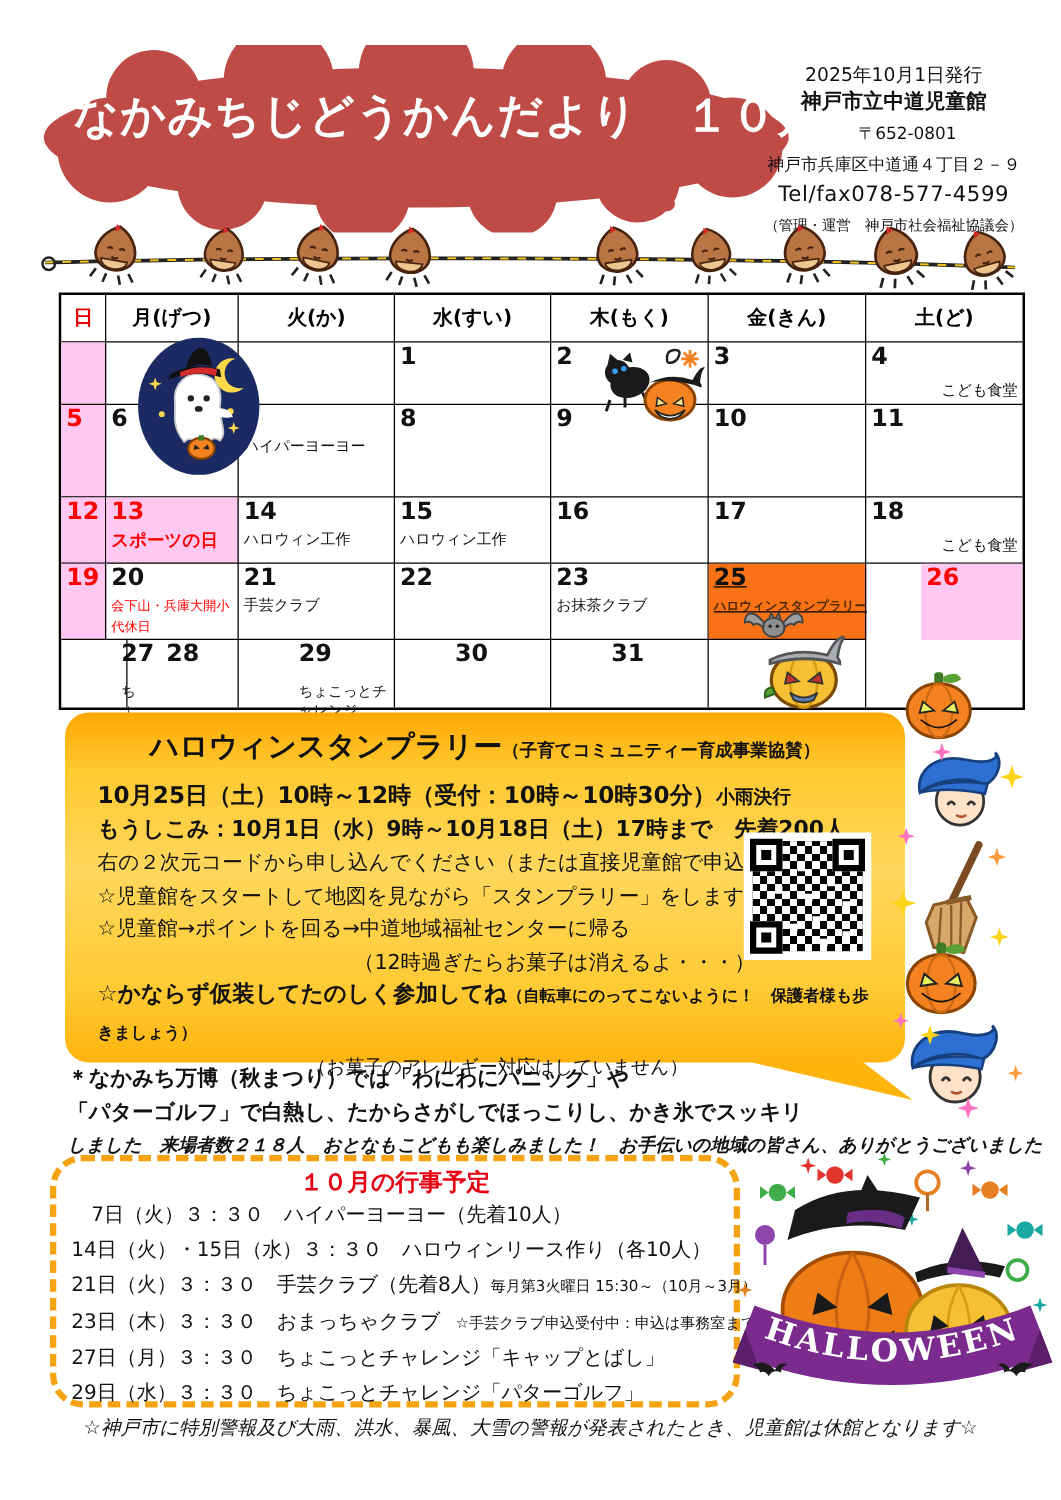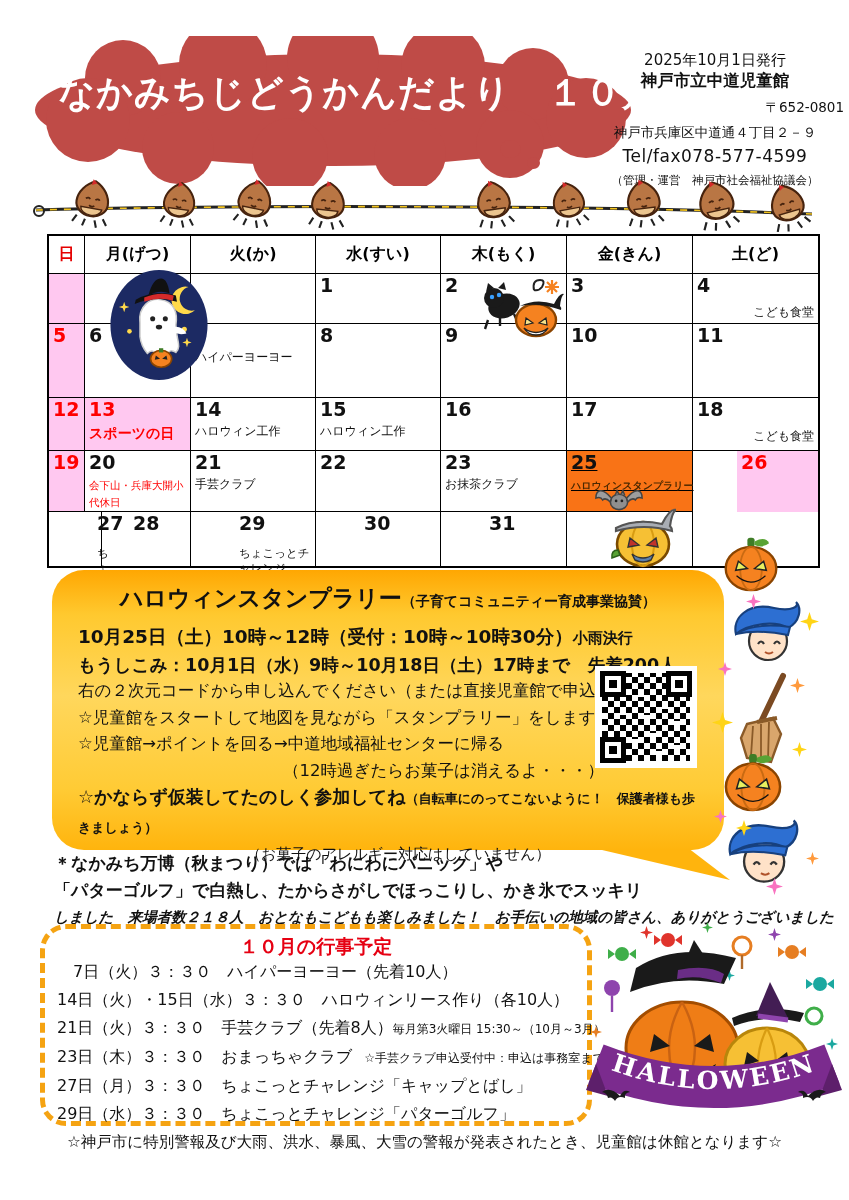--- a/index.html
+++ b/index.html
@@ -10,21 +10,21 @@
   .cloud-svg { position:absolute; left:28px; top:36px; }
   .cloud-title { position:absolute; left:50px; top:68px; width:570px; text-align:center;
     font-size:37px; font-weight:bold; color:#fff; letter-spacing:1px; white-space:nowrap;
     transform:scaleX(.97); }
   .dot1 { position:absolute; left:500px; top:140px; width:21px; height:18px; border-radius:50%; background:#bf4b47; }
   .dot2 { position:absolute; left:527px; top:157px; width:13px; height:12px; border-radius:50%; background:#bf4b47; }
 
   .pub { position:absolute; left:586px; top:52px; width:258px; text-align:center; color:#111; line-height:1.15; }
   .pub .l1 { font-size:15px; }
   .pub .l2 { font-size:16.5px; font-weight:bold; margin-top:3px; }
-  .pub .l3 { font-size:13.5px; margin-top:9px; text-align:right; padding-left:22px;}
+  .pub .l3 { font-size:13.5px; margin-top:9px; text-align:center; padding-left:22px;}
   .pub .l4 { font-size:13.5px; margin-top:9px; }
   .pub .l5 { font-size:17px; margin-top:7px; letter-spacing:.5px;}
   .pub .l6 { font-size:11.5px; margin-top:7px; }
 
   
   .kuri-strip { position:absolute; left:30px; top:174px; }
 
   
   .cal { position:absolute; left:47px; top:234px; width:773px; border:2px solid #000;
     display:grid; grid-template-columns:36px 106px 125px 125px 126px 126px 125px;
@@ -43,21 +43,21 @@
   .n.nr { text-align:right; margin-top:9px; }
   .n.sports { color:#f00; font-size:14px; font-weight:bold; margin-top:4px; }
   .n.school { color:#f00; font-size:10.5px; margin-top:4px; line-height:1.6; }
   .n.rally { font-size:10px; font-weight:bold; color:#4a2800; margin-top:6px; white-space:nowrap; }
   .n.club { margin-top:4px; }
   .n.chal { font-size:11.5px; margin-top:12px; }
 
   .deco { position:absolute; }
 
   
-  .bubble { position:absolute; left:52px; top:570px; width:672px; height:280px; border-radius:32px;
+  .bubble { position:absolute; left:52px; top:570px; width:672px; height:280px; border-radius:19px;
     background:linear-gradient(180deg,#ffa702 0%,#ffc92f 16%,#ffd75c 45%,#ffcb35 78%,#ffb40d 100%);
     padding:13px 26px 0 26px; color:#111; z-index:2; }
   .bubble .t { text-align:center; font-size:23px; font-weight:bold; line-height:30px; }
   .bubble .t .sub { font-size:14px; }
   .bl { line-height:26.5px; }
   .b-dt { font-size:18.5px; font-weight:bold; margin-top:8px; }
   .b-dt .small { font-size:15px; }
   .b-apply { font-size:17.5px; font-weight:bold; }
   .b-qr { font-size:16.5px; }
   .b-plain { font-size:16.5px; }
@@ -93,21 +93,21 @@
   .sched { position:absolute; left:40px; top:924px; width:552px; height:202px;
     border:5px dashed #f5a312; border-radius:26px; padding:5px 12px 0 12px; background:#fff; }
   .sched .st { text-align:center; color:#e60012; font-size:19px; font-weight:bold; line-height:24px; }
   .sched .row { font-size:16px; line-height:28px; color:#111; white-space:nowrap; }
   .sched .row .note { font-size:12px; }
 
   
   .banner { position:absolute; left:582px; top:918px; z-index:1; }
 
   
-  .footer { position:absolute; left:0; top:1132px; width:100%; text-align:center; font-size:15.5px; color:#111; }
+  .footer { position:absolute; left:0; top:1132px; width:100%; text-align:center; font-size:15.5px; color:#111;font-style:italic; }
 </style>
 </head>
 <body>
 
 <div id="page">
 
   <svg width="0" height="0" style="position:absolute">
     <defs>
       <symbol id="sym-star4" viewBox="0 0 20 20">
         <path d="M10 0 L12.4 7.6 L20 10 L12.4 12.4 L10 20 L7.6 12.4 L0 10 L7.6 7.6 Z" fill="currentColor"></path>

